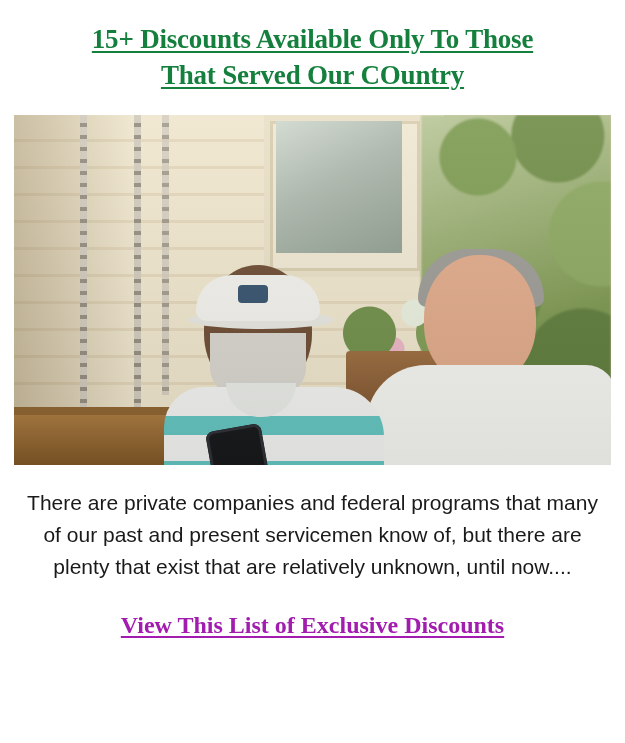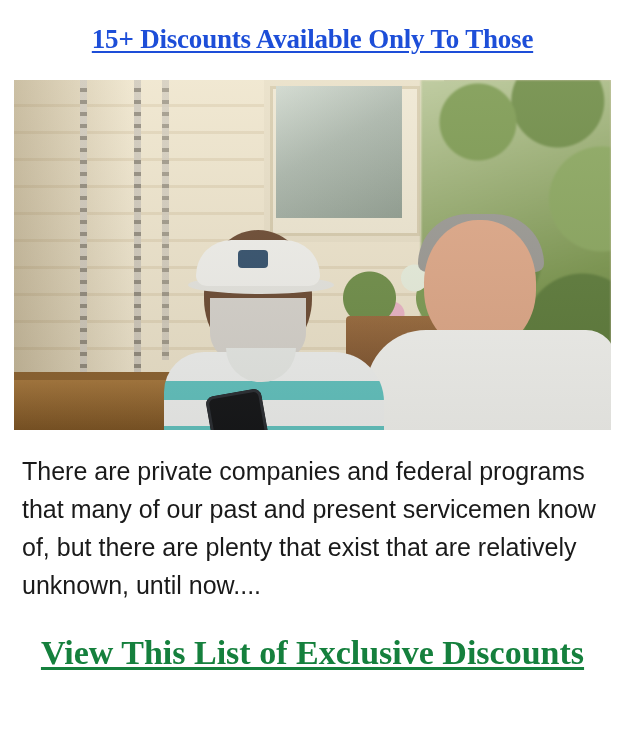--- a/index.html
+++ b/index.html
@@ -23,21 +23,21 @@
 
   
   .headline {
     margin: 0;
     padding: 22px 14px 0 14px;
     text-align: center;
     font-family: "Liberation Serif", serif;
     font-weight: bold;
     font-size: 27px;
     line-height: 1.32;
-    color: #1d4ed8;
+    color: #15803d;
     text-decoration: underline;
     text-underline-offset: 3px;
     letter-spacing: -0.2px;
   }
 
   
   .photo-wrap {
     margin: 22px 14px 0 14px;
     width: 597px;
     height: 350px;
@@ -193,49 +193,50 @@
   }
   .photo-grade {
     position: absolute; inset: 0;
     background: linear-gradient(to bottom, rgba(255,250,235,.10), rgba(40,30,10,.10));
     pointer-events: none;
   }
 
   
   .body-copy {
     margin: 22px 22px 0 22px;
-    text-align: left;
+    text-align: center;
     font-family: "Liberation Sans", sans-serif;
-    font-size: 25px;
+    font-size: 21px;
     line-height: 1.52;
     color: #1a1a1a;
   }
 
   
   .cta {
     margin: 26px 8px 0 8px;
     text-align: center;
     font-family: "Liberation Serif", serif;
     font-weight: bold;
-    font-size: 34px;
+    font-size: 24px;
     line-height: 1.34;
-    color: #15803d;
+    color: #a21caf;
     text-decoration: underline;
     text-underline-offset: 3px;
     display: block;
     cursor: pointer;
   }
 </style>
 </head>
 <body>
 
 <div class="page">
 
   <h1 class="headline">
     <span>15+ Discounts Available Only To Those</span><br>
+    <span>That Served Our COuntry</span>
   </h1>
 
   <div class="photo-wrap">
     <div class="photo">
       <div class="siding"></div>
       <div class="siding-shadow"></div>
       <div class="window-frame"></div>
       <div class="window-glass"></div>
       <div class="foliage"></div>
       <div class="plant-leaves"></div>

